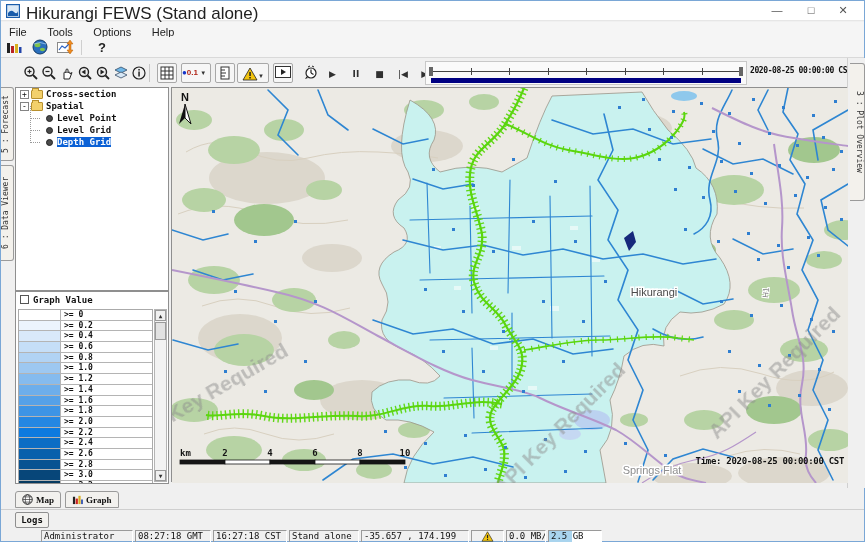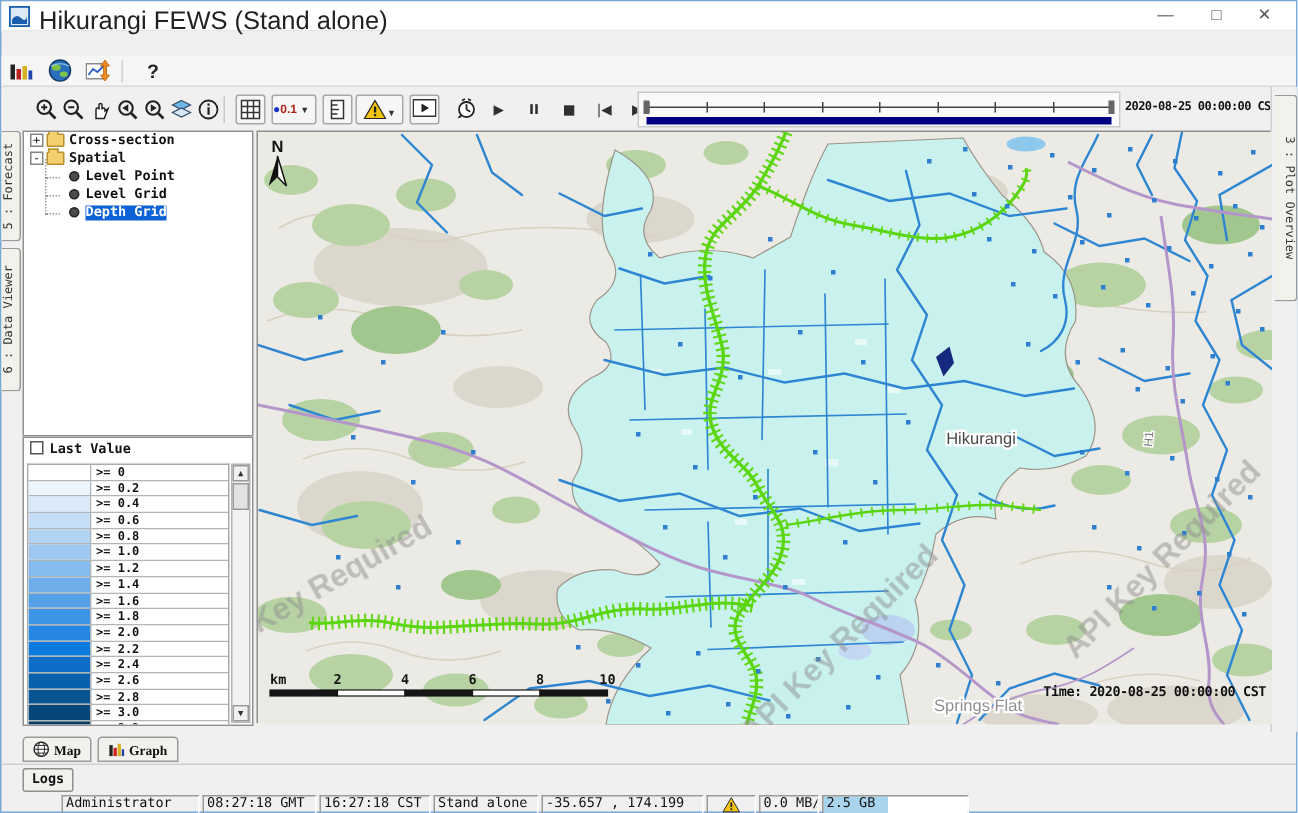--- a/index.html
+++ b/index.html
@@ -153,20 +153,26 @@
         <rect x="0.5" y="0.5" width="13" height="13" fill="#dceaf6" stroke="#1a5dab" stroke-width="1.4"></rect>
         <path d="M2 9 Q5 5 8 8 Q11 11 12 7 L12 12 L2 12 Z" fill="#1a5dab"></path>
       </svg>
     </span>
     <span class="title-text">Hikurangi FEWS  (Stand alone)</span>
     <span class="wctrl min">—</span>
     <span class="wctrl max">□</span>
     <span class="wctrl cls">✕</span>
   </div>
 
+  <div class="menubar">
+    <span class="menu-item">File</span>
+    <span class="menu-item">Tools</span>
+    <span class="menu-item">Options</span>
+    <span class="menu-item">Help</span>
+  </div>
 
   <div class="toolbar1">
     <span class="tb1-btn" style="left:4px">
       <svg width="16" height="16" viewBox="0 0 16 16">
         <rect x="1" y="4" width="3" height="10" fill="#222"></rect>
         <rect x="5" y="7" width="3" height="7" fill="#b92222"></rect>
         <rect x="9" y="5" width="3" height="9" fill="#d8b020"></rect>
         <rect x="13" y="8" width="2.5" height="6" fill="#2244aa"></rect>
       </svg>
     </span>
@@ -320,21 +326,21 @@
   <div class="tree-panel" id="tree-panel">
       <div class="trow"><span class="texp">+</span><span class="tfold"></span><span class="tlabel">Cross-section</span></div>
       <div class="trow"><span class="texp">-</span><span class="tfold"></span><span class="tlabel">Spatial</span></div>
       <div class="trow child"><span class="tbullet"></span><span class="tlabel">Level Point</span></div>
       <div class="trow child"><span class="tbullet"></span><span class="tlabel">Level Grid</span></div>
       <div class="trow child"><span class="tbullet"></span><span class="tlabel sel">Depth Grid</span></div>
     </div>
 
   <div class="legend-panel">
     <div class="legend-head">
-      <span class="cbx"></span><span>Last Value</span>
+      <span class="cbx"></span><span>Graph Value</span>
     </div>
     <div class="legend-body" id="legend-rows">
         <div class="legend-row">
           <span class="swatch" style="background: rgb(255, 255, 255);"></span>
           <span class="legend-label">&gt;= 0</span>
         </div>
         <div class="legend-row">
           <span class="swatch" style="background: rgb(236, 244, 253);"></span>
           <span class="legend-label">&gt;= 0.2</span>
         </div>
@@ -693,16 +699,16 @@
     <div class="scell" style="width:70px">Stand alone</div>
     <div class="scell" style="width:108px">-35.657 , 174.199</div>
     <div class="scell warn" style="width:33px">
       <svg width="13" height="11" viewBox="0 0 16 14" style="vertical-align:-1px">
           <path d="M8 1 L15 13 L1 13 Z" fill="#f2c40f" stroke="#222" stroke-width="0.8"></path>
           <rect x="7.3" y="5" width="1.5" height="4" fill="#222"></rect>
           <rect x="7.3" y="10" width="1.5" height="1.5" fill="#222"></rect>
         </svg>
     </div>
     <div class="scell" style="width:40px">0.0 MB/s</div>
-    <div class="scell mem" style="width:98px">2.5 GB</div>
+    <div class="scell mem" style="width:54px">2.5 GB</div>
   </div>
 
 </div>
 
 </body></html>

